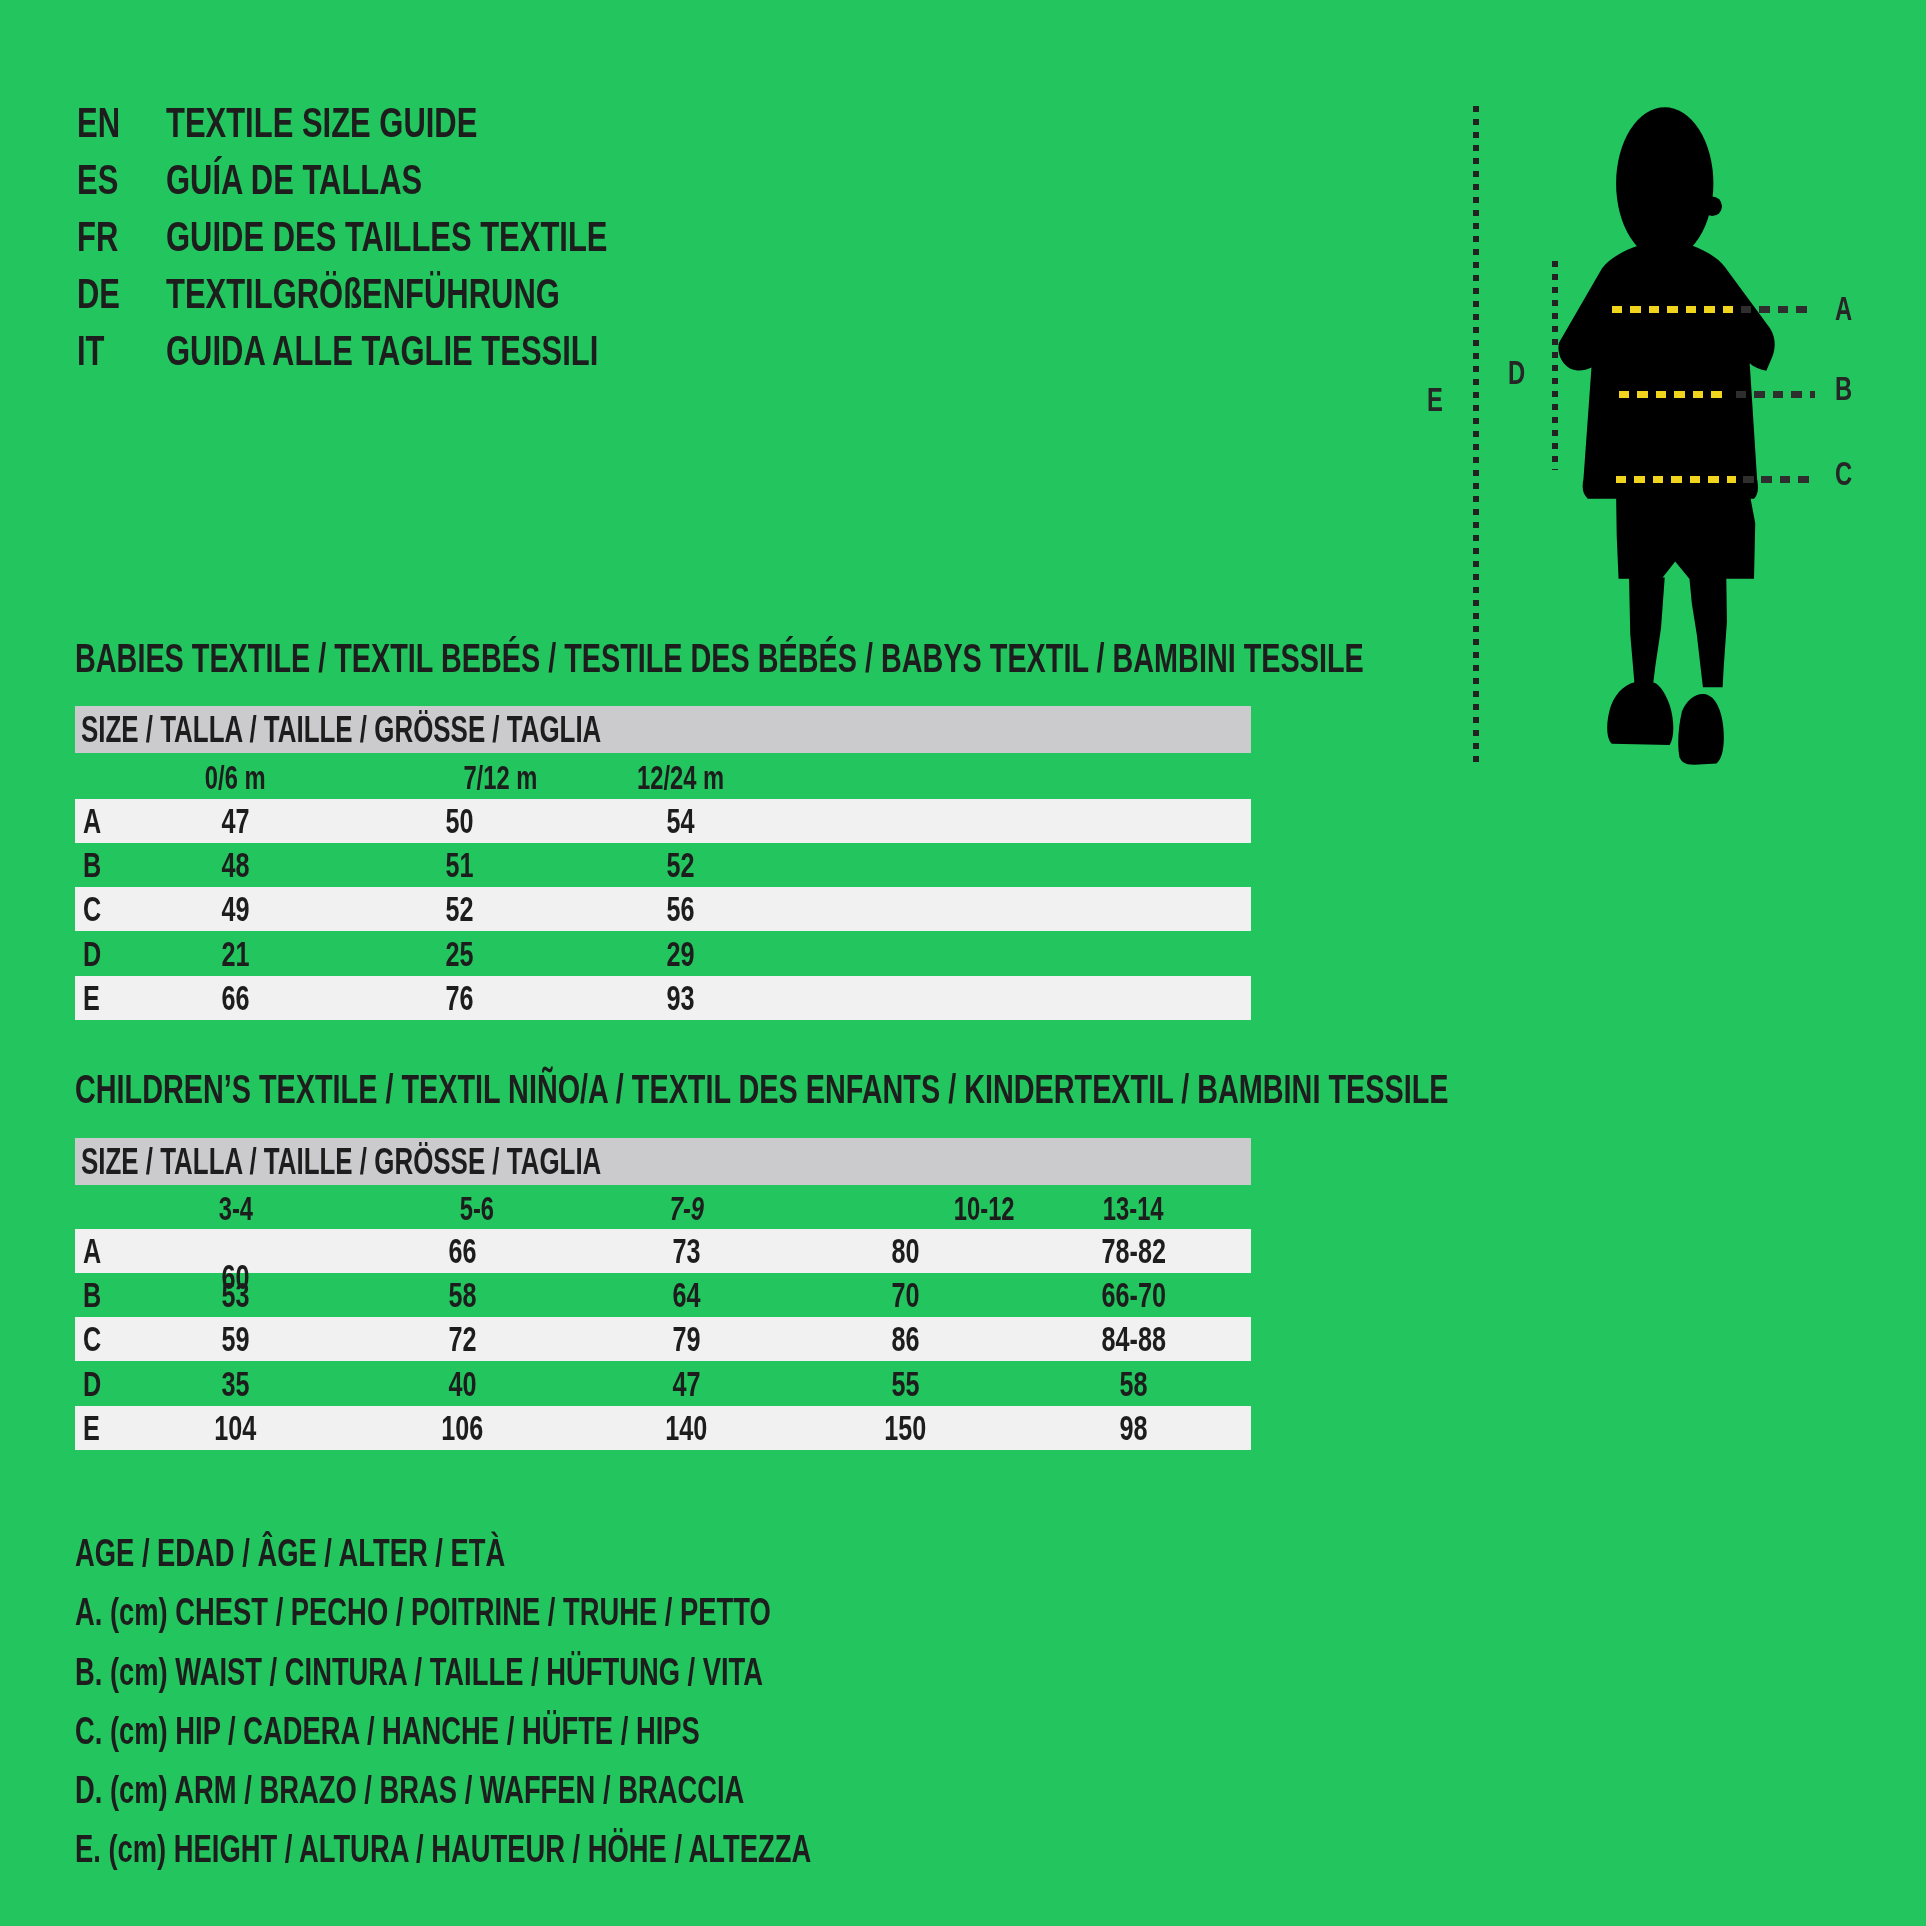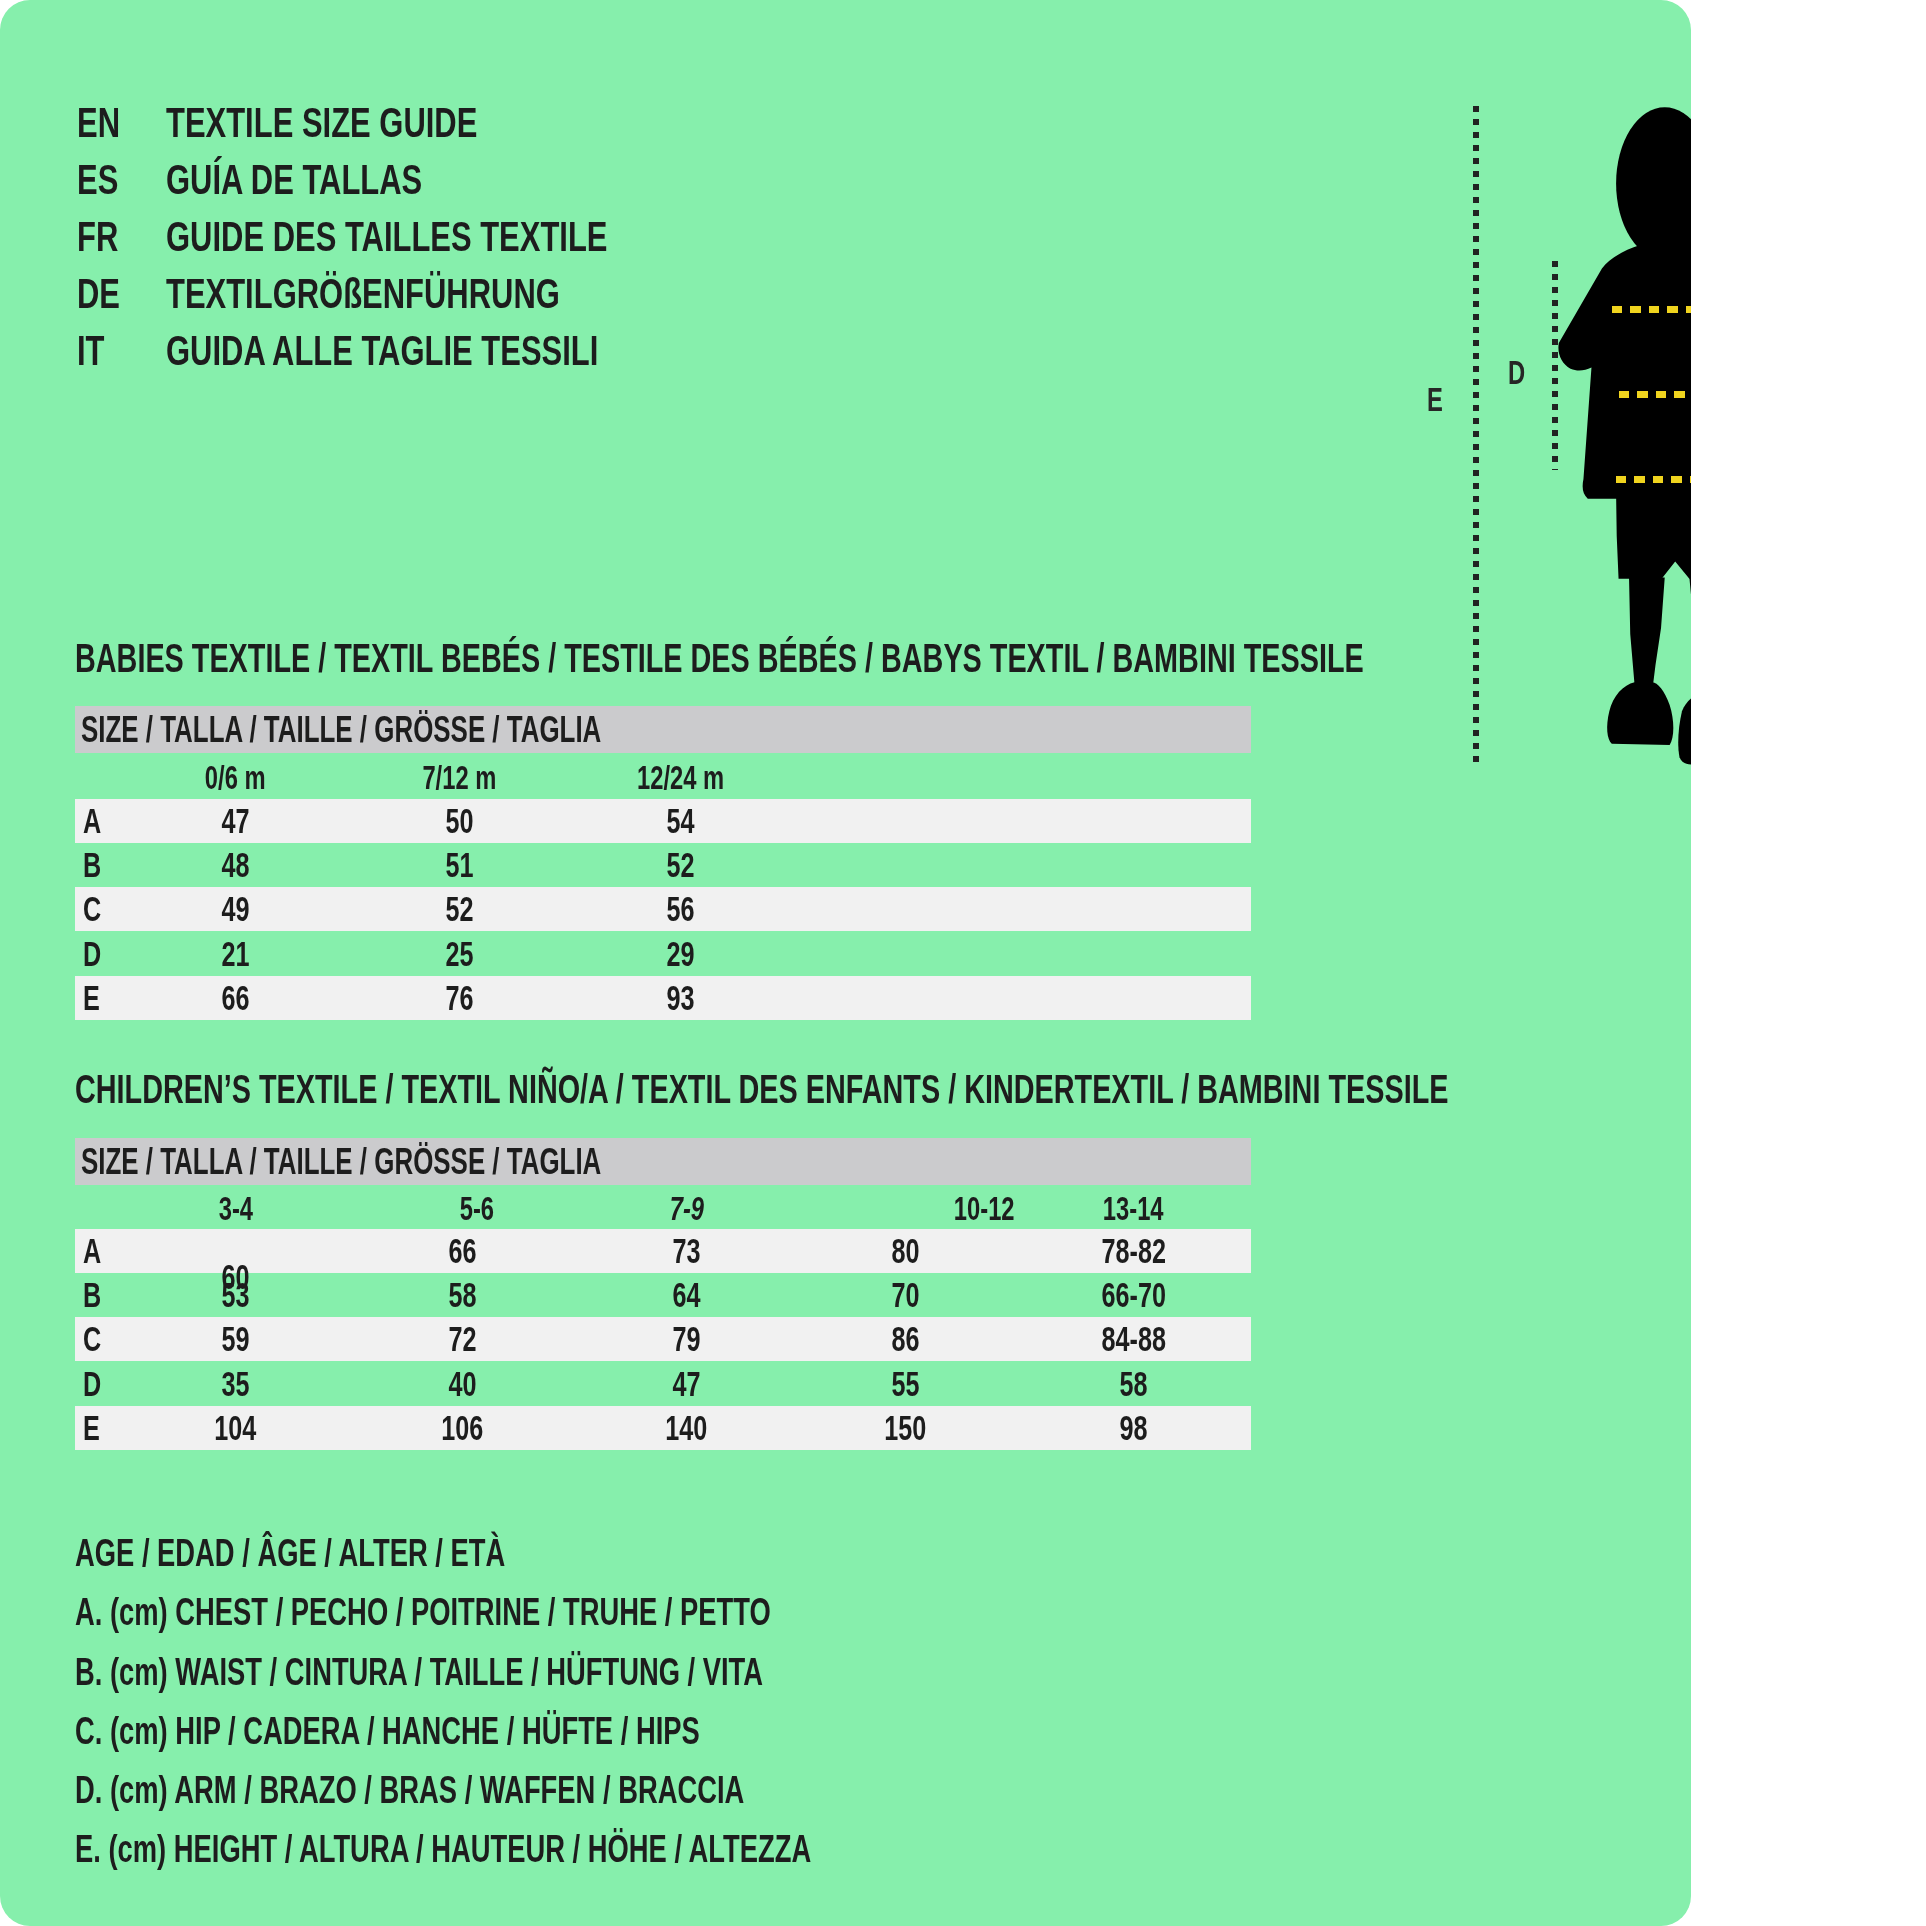--- a/index.html
+++ b/index.html
@@ -1,24 +1,23 @@
 <!DOCTYPE html>
 <html style="font-size:10px"><head>
 <meta charset="utf-8">
 <style>
   html,body{margin:0;padding:0;background:#ffffff;}
   #page{
     position:relative;
-    width:1691px;height:1926px;
-    background:#86efac;
+    width:1926px;height:1926px;
+    background:#22c55e;
     font-family:"Liberation Sans","DejaVu Sans",sans-serif;
     font-weight:700;
     color:#1d1d1d;
     overflow:hidden;
-    border-radius:30px;
   }
   .abs{position:absolute;}
   
   .t{display:inline-block;transform:scaleX(0.72);transform-origin:0 50%;white-space:nowrap;}
   .tc{display:inline-block;transform:scaleX(0.72);transform-origin:50% 50%;white-space:nowrap;}
   
   .hline{position:absolute;left:77px;font-size:43px;line-height:43px;}
   .hcode{position:absolute;left:0;top:0;}
   .htitle{position:absolute;left:89px;top:0;width:863px;}
   
@@ -103,21 +102,21 @@
     <div class="figlabel" style="left:1427px;top:383px;"><span class="t">E</span></div>
   </div>
 
   <div>
     <div class="sechead" style="top:638px;"><span class="t">BABIES TEXTILE / TEXTIL BEBÉS / TESTILE DES BÉBÉS / BABYS TEXTIL / BAMBINI TESSILE</span></div>
 
     <div class="sizebar" style="top:706px;"><span class="t">SIZE / TALLA / TAILLE / GRÖSSE / TAGLIA</span></div>
 
     <div class="colrow" style="top:759px;">
       <div class="cell" style="left:68px;"><span class="tc">0/6 m</span></div>
-      <div class="cell" style="left:292px;"><span class="tc">7/12 m</span></div>
+      <div class="cell" style="left:292px;text-align:right;"><span class="tc">7/12 m</span></div>
       <div class="cell" style="left:513px;"><span class="tc">12/24 m</span></div>
     </div>
 
     <div class="trow stripe" style="top:799px;">
       <span class="rlabel"><span class="t">A</span></span>
       <div class="cell" style="left:68px;"><span class="tc">47</span></div>
       <div class="cell" style="left:292px;"><span class="tc">50</span></div>
       <div class="cell" style="left:513px;"><span class="tc">54</span></div>
     </div>
     <div class="trow" style="top:843px;">

